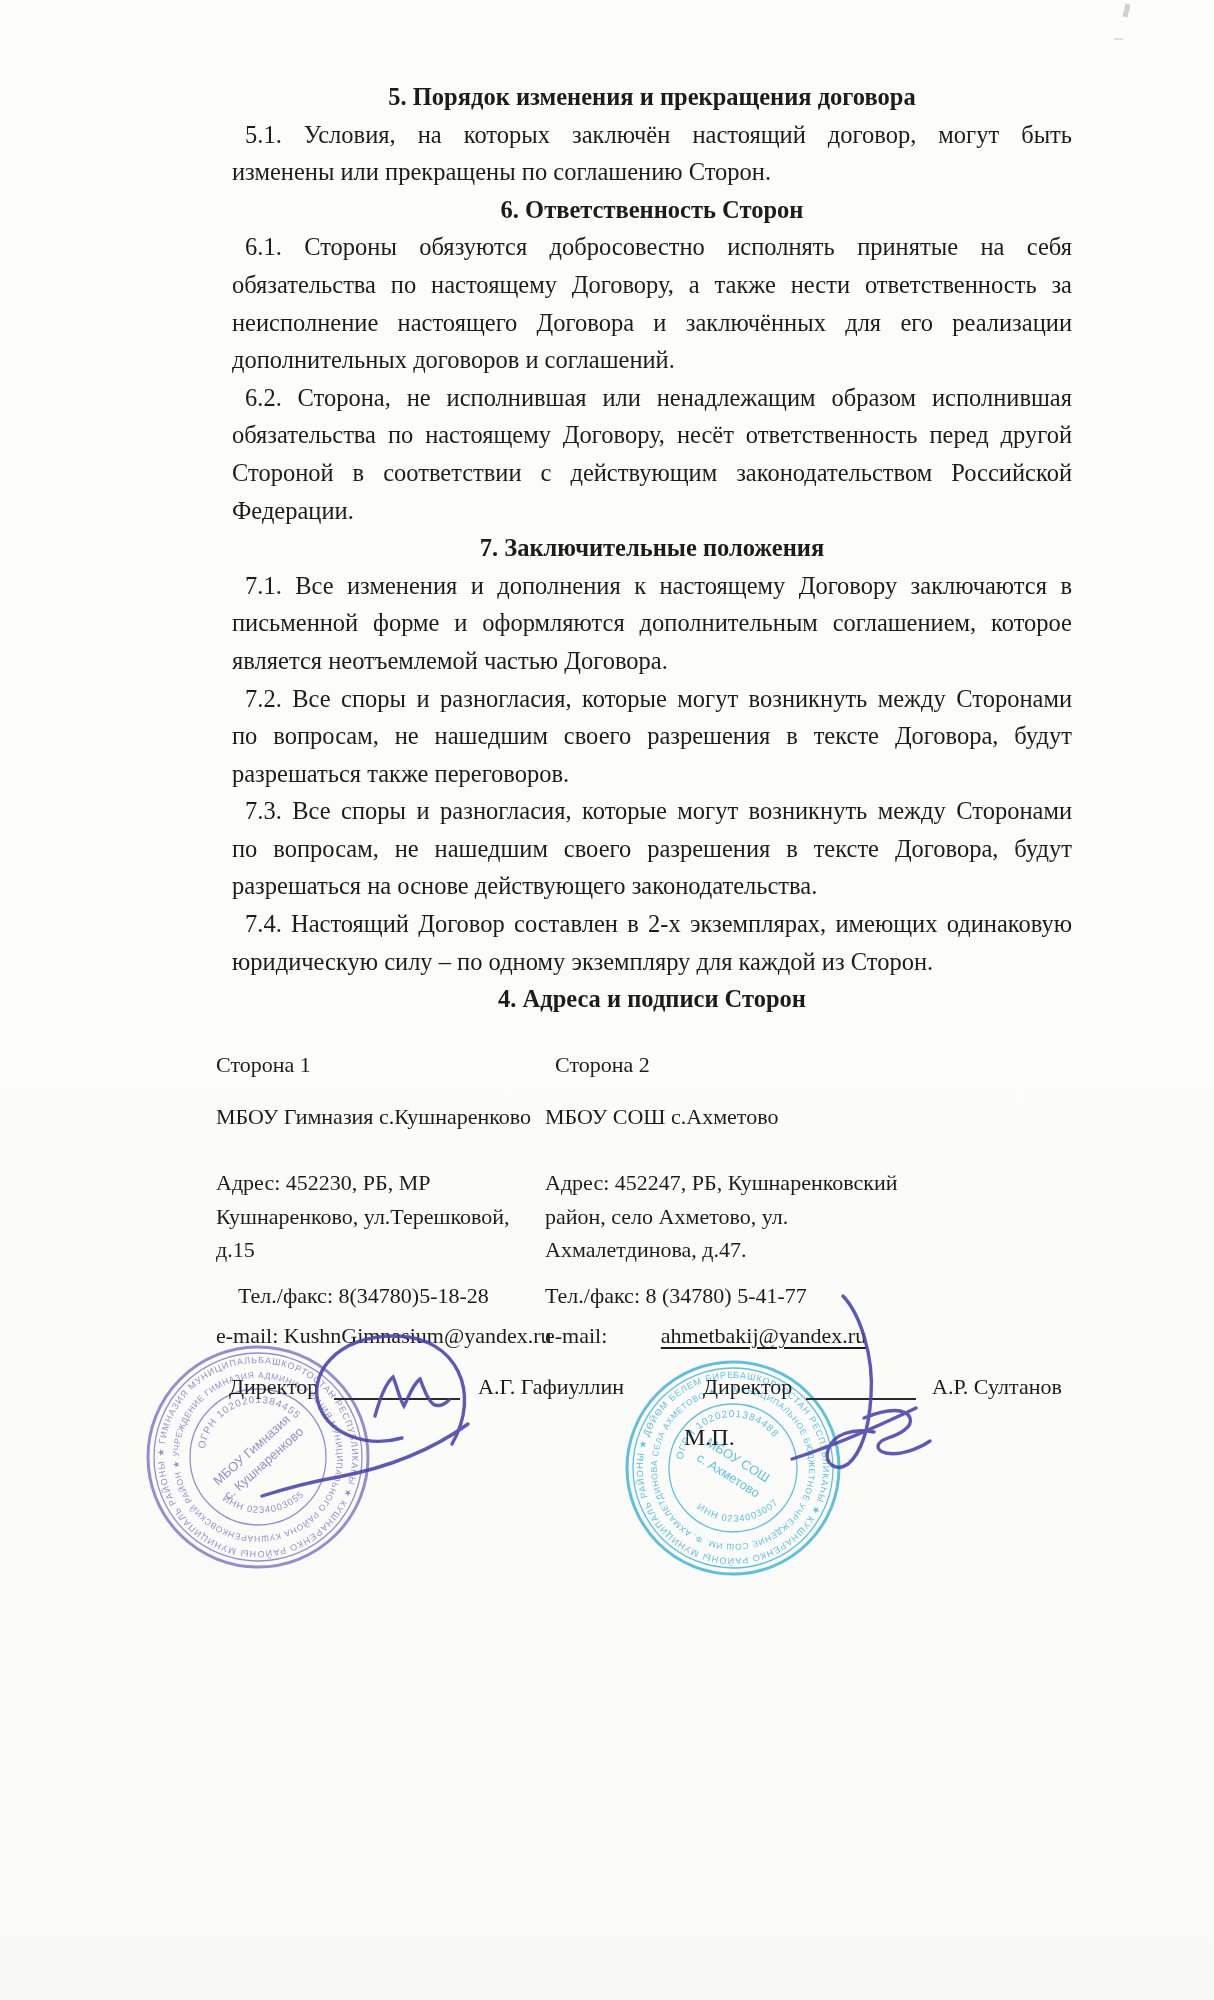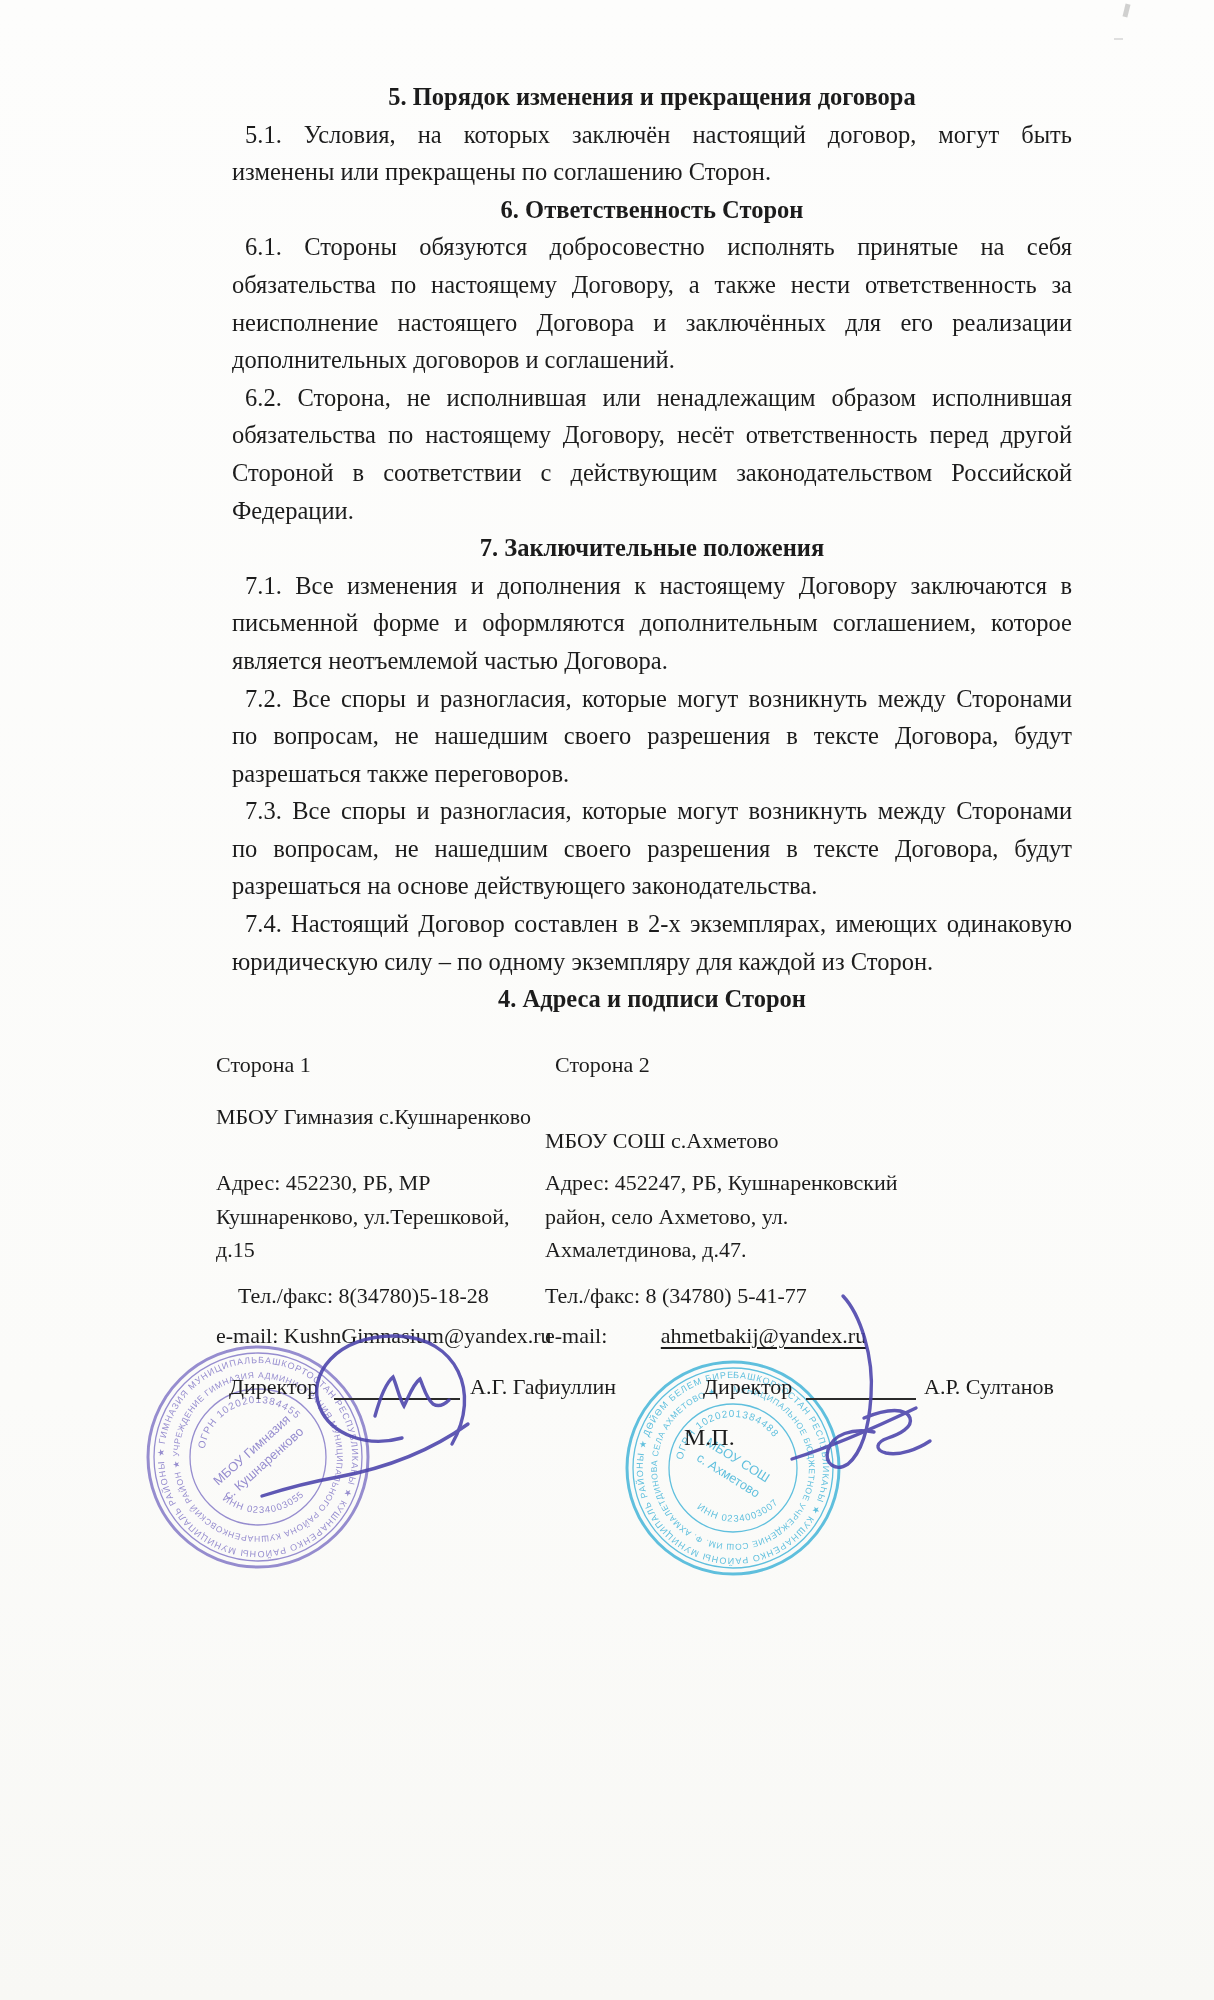--- a/index.html
+++ b/index.html
@@ -17,21 +17,21 @@
   .bl.last{text-align-last:left;}
   .bl.first{text-indent:13px;}
   .bh{font-weight:bold;text-align:center;text-align-last:center;}
   
   .colitem{position:absolute;font-size:22px;line-height:33.5px;color:#1c1c1c;white-space:nowrap;}
   .addr{white-space:normal;line-height:33.5px;}
   .underlined{text-decoration:underline;text-underline-offset:4px;margin-left:48px;}
   
   .sigrole{position:absolute;font-size:22px;color:#1c1c1c;white-space:nowrap;z-index:4;margin-left:16px;}
   .sigline{position:absolute;height:24px;border-bottom:2px solid #2b2b2b;z-index:4;}
-  .signame{position:absolute;font-size:22px;color:#1c1c1c;white-space:nowrap;z-index:4;}
+  .signame{position:absolute;font-size:22px;color:#1c1c1c;white-space:nowrap;z-index:4;margin-left:8px;}
   .sealmark{position:absolute;font-size:24px;color:#1c1c1c;z-index:4;}
   
   .stamp{position:absolute;z-index:2;opacity:.82;filter:blur(.3px);}
   .stamp text{font-family:"Liberation Sans", sans-serif;}
   
   .ink{position:absolute;left:0;top:0;z-index:5;pointer-events:none;}
   
   .artifact{position:absolute;background:#9a9a9a;opacity:.45;}
 </style>
 </head>
@@ -71,21 +71,21 @@
 <div class="colitem" style="left:216px;top:1048px;">Сторона 1</div>
 <div class="colitem" style="left:216px;top:1100px;">МБОУ Гимназия с.Кушнаренково</div>
 <div class="colitem addr" style="left:216px;top:1166px;width:330px;">
   <div>Адрес: 452230, РБ, МР</div>
   <div>Кушнаренково, ул.Терешковой, д.15</div>
 </div>
 <div class="colitem" style="left:216px;top:1279px;margin-left:22px;">Тел./факс: 8(34780)5-18-28</div>
 <div class="colitem" style="left:216px;top:1319px;"><span>e-mail: </span><span>KushnGimnasium@yandex.ru</span></div>
 
 <div class="colitem" style="left:545px;top:1048px;margin-left:10px;">Сторона 2</div>
-<div class="colitem" style="left:545px;top:1100px;margin-top:24px;">МБОУ СОШ с.Ахметово</div>
+<div class="colitem" style="left:545px;top:1100px;">МБОУ СОШ с.Ахметово</div>
 <div class="colitem addr" style="left:545px;top:1166px;width:400px;">
   <div>Адрес: 452247, РБ, Кушнаренковский</div>
   <div>район, село Ахметово, ул.</div>
   <div>Ахмалетдинова, д.47.</div>
 </div>
 <div class="colitem" style="left:545px;top:1279px;">Тел./факс: 8 (34780) 5-41-77</div>
 <div class="colitem" style="left:545px;top:1319px;"><span>e-mail: </span><span class="underlined">ahmetbakij@yandex.ru</span></div>
 
 <div class="sigrole" style="left:213px;top:1374px;">Директор</div>
 <div class="sigline" style="left:334px;top:1374px;width:126px;"></div>

